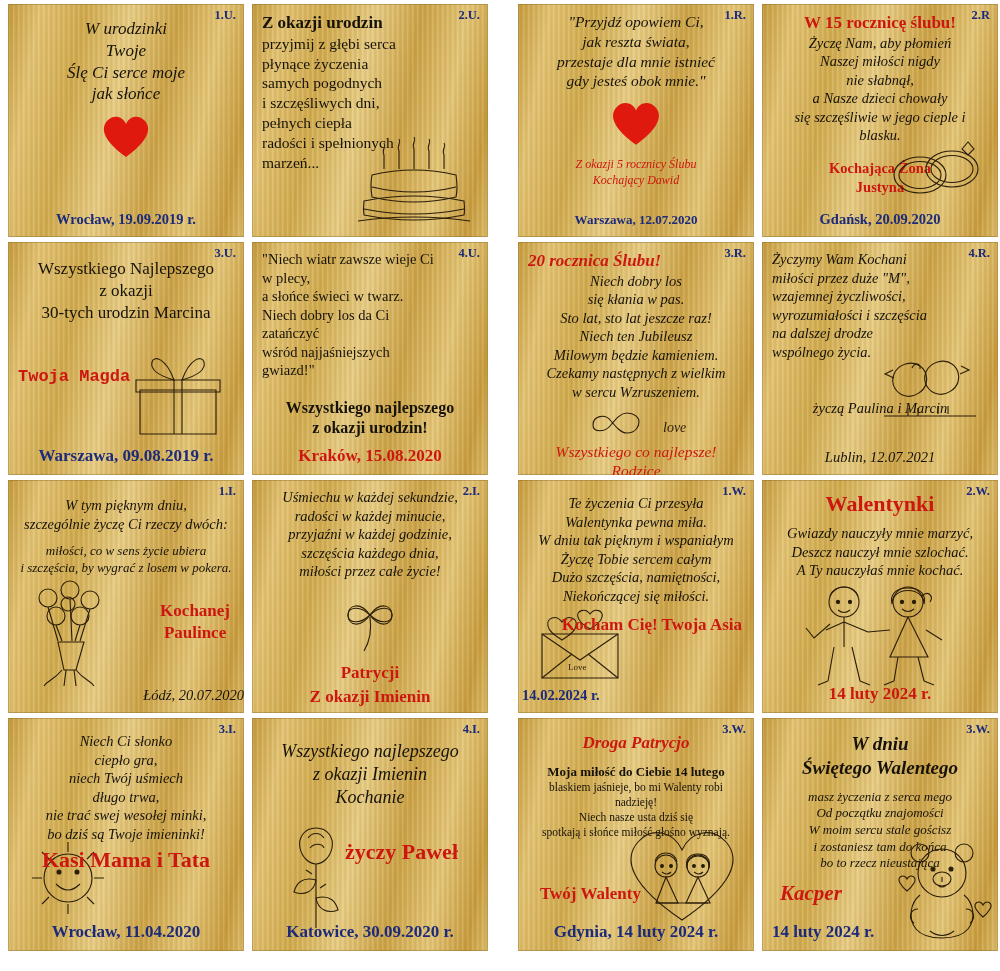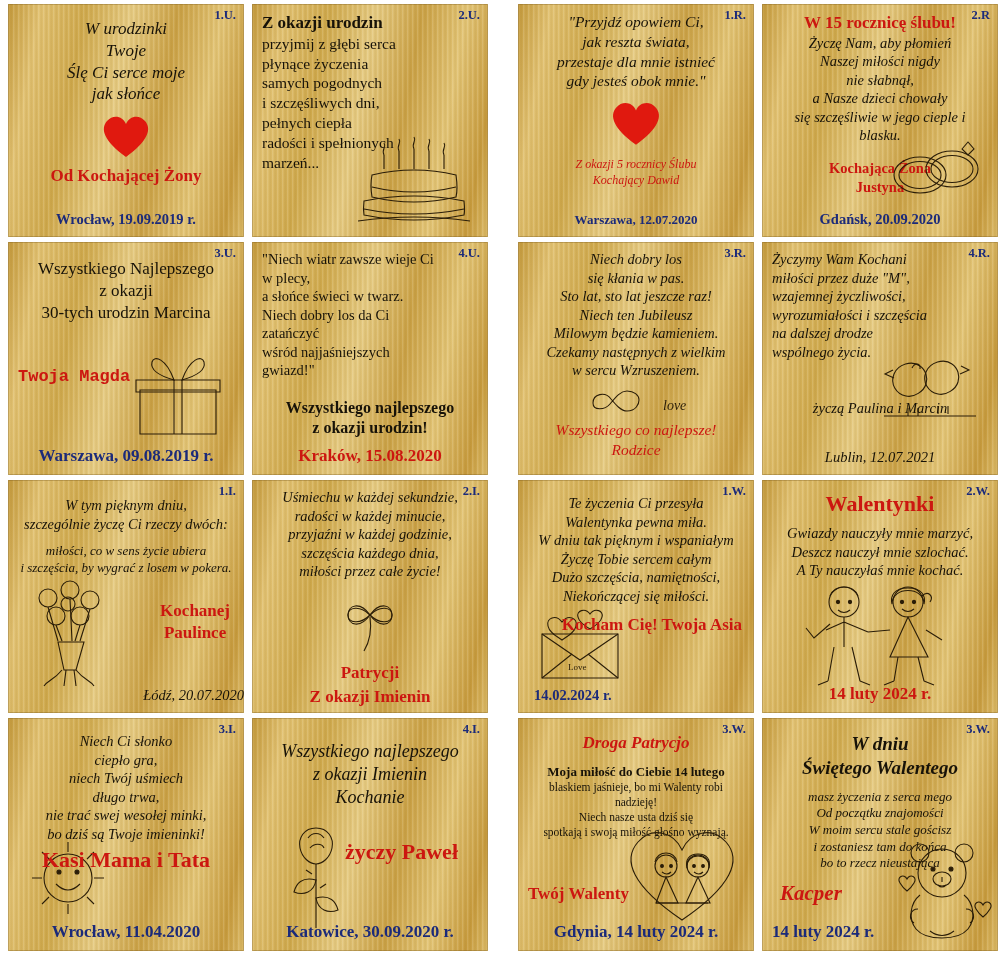--- a/index.html
+++ b/index.html
@@ -47,21 +47,20 @@
       <div class="corner">1.U.</div>
       <div class="txt it big mt6">W urodzinki</div>
       <div class="txt it big">Twoje</div>
       <div class="txt it big">Ślę Ci serce moje</div>
       <div class="txt it big">jak słońce</div>
       <div class="art mt8">
         <svg width="56" height="46" viewBox="0 0 56 46">
             <path d="M28 44 C6 28 2 16 9 8 C15 1 25 3 28 11 C31 3 41 1 47 8 C54 16 50 28 28 44 Z" fill="#e0190f"></path>
           </svg>
       </div>
-      <div class="txt b red big mt6">Od Kochającej Żony</div>
       <div class="bottom txt b blue">Wrocław, 19.09.2019 r.</div>
     </div>
 
     <div class="plate">
       <div class="corner">2.U.</div>
       <div class="txt l b big mt4">Z okazji urodzin</div>
       <div class="txt l" style="font-size:15.5px">przyjmij z głębi serca</div>
       <div class="txt l" style="font-size:15.5px">płynące życzenia</div>
       <div class="txt l" style="font-size:15.5px">samych pogodnych</div>
       <div class="txt l" style="font-size:15.5px">i szczęśliwych dni,</div>
@@ -158,20 +157,21 @@
       <div class="txt l" style="font-size:14.5px">gwiazd!"</div>
       <div class="txt b mt18" style="white-space:pre-line;font-size:16px">Wszystkiego najlepszego
 z okazji urodzin!</div>
       <div class="bottom txt b red big">Kraków, 15.08.2020</div>
     </div>
 
     <div class="gapcol"></div>
 
     <div class="plate">
       <div class="corner">3.R.</div>
+      <div class="txt it b red big l mt4">20 rocznica Ślubu!</div>
       <div class="txt it mt4">Niech dobry los</div>
       <div class="txt it">się kłania w pas.</div>
       <div class="txt it">Sto lat, sto lat jeszcze raz!</div>
       <div class="txt it">Niech ten Jubileusz</div>
       <div class="txt it">Milowym będzie kamieniem.</div>
       <div class="txt it">Czekamy następnych z wielkim</div>
       <div class="txt it">w sercu Wzruszeniem.</div>
       <div class="art mt6">
         <svg width="130" height="34" viewBox="0 0 130 34">
           <g class="ink">
@@ -280,21 +280,21 @@
             <path d="M14 36 l38 26 l38 -26"></path>
             <path d="M14 80 l30 -24 M90 80 l-30 -24"></path>
             <path d="M34 24 c-6 -8 -16 -4 -14 4 c1 6 8 10 14 14 c6 -4 13 -8 14 -14 c2 -8 -8 -12 -14 -4 Z"></path>
             <path d="M62 16 c-5 -7 -14 -3 -12 3 c1 5 7 9 12 12 c5 -3 11 -7 12 -12 c2 -6 -7 -10 -12 -3 Z"></path>
           </g>
           <text x="40" y="72" font-family="Liberation Serif, serif" font-size="9" fill="#2a1d08">Love</text>
         </svg>
       </div>
       <div class="txt b red big" style="position:absolute;right:12px;top:134px;">Kocham Cię!
 Twoja Asia</div>
-      <div class="bottom txt b blue" style="text-align:left;padding-left:16px">14.02.2024 r.</div>
+      <div class="bottom txt b blue" style="text-align:left;padding-left:4px">14.02.2024 r.</div>
     </div>
 
     <div class="plate">
       <div class="corner">2.W.</div>
       <div class="txt b red" style="font-size:22px;margin-top:2px">Walentynki</div>
       <div class="txt it mt6">Gwiazdy nauczyły mnie marzyć,</div>
       <div class="txt it">Deszcz nauczył mnie szlochać.</div>
       <div class="txt it">A Ty nauczyłaś mnie kochać.</div>
       <div style="position:absolute;left:24px;top:100px;">
         <svg width="188" height="112" viewBox="0 0 188 112">
@@ -370,42 +370,42 @@
     </div>
 
     <div class="gapcol"></div>
 
     <div class="plate">
       <div class="corner">3.W.</div>
       <div class="txt it b red big mt6">Droga Patrycjo</div>
       <div class="txt b small mt10">Moja miłość do Ciebie 14 lutego</div>
       <div class="txt xsmall">blaskiem jaśnieje, bo mi Walenty robi nadzieję!</div>
       <div class="txt xsmall">Niech nasze usta dziś się</div>
-      <div class="txt xsmall">spotkają i swoją miłość głośno wyznają.</div>
+      <div class="txt xsmall">spotkają i słońce miłość głośno wyznają.</div>
       <div style="position:absolute;right:6px;top:104px;">
         <svg width="132" height="104" viewBox="0 0 132 104">
           <g class="ink">
             <path d="M66 98 C16 64 6 38 22 20 C36 4 58 10 66 28 C74 10 96 4 110 20 C126 38 116 64 66 98 Z"></path>
             <circle cx="50" cy="44" r="11"></circle>
             <path d="M39 40 c2 -12 20 -12 22 0"></path>
             <circle cx="46" cy="44" r="1.4" fill="#2a1d08"></circle>
               <circle cx="55" cy="44" r="1.4" fill="#2a1d08"></circle>
             <path d="M46 50 q5 4 9 0"></path>
             <path d="M50 55 l-10 26 h22 Z"></path>
             <circle cx="82" cy="44" r="11"></circle>
             <path d="M71 46 c-2 -16 24 -16 22 0 c2 -8 -2 -14 -11 -14 c-9 0 -13 6 -11 14 Z"></path>
             <circle cx="78" cy="44" r="1.4" fill="#2a1d08"></circle>
               <circle cx="87" cy="44" r="1.4" fill="#2a1d08"></circle>
             <path d="M78 50 q5 4 9 0"></path>
             <path d="M82 55 l-12 26 h24 Z"></path>
             <path d="M40 81 h52"></path>
           </g>
         </svg>
       </div>
-      <div class="txt b red big" style="position:absolute;left:10px;bottom:46px;margin-top:24px;">Twój Walenty</div>
+      <div class="txt b red big" style="position:absolute;left:22px;bottom:46px;margin-top:24px;">Twój Walenty</div>
       <div class="bottom txt b blue big">Gdynia, 14 luty 2024 r.</div>
     </div>
 
     <div class="plate">
       <div class="corner">3.W.</div>
       <div class="txt it b mt6" style="font-size:19px">W dniu</div>
       <div class="txt it b" style="font-size:19px">Świętego Walentego</div>
       <div class="txt it small mt8">masz życzenia z serca mego</div>
       <div class="txt it small">Od początku znajomości</div>
       <div class="txt it small">W moim sercu stale gościsz</div>

